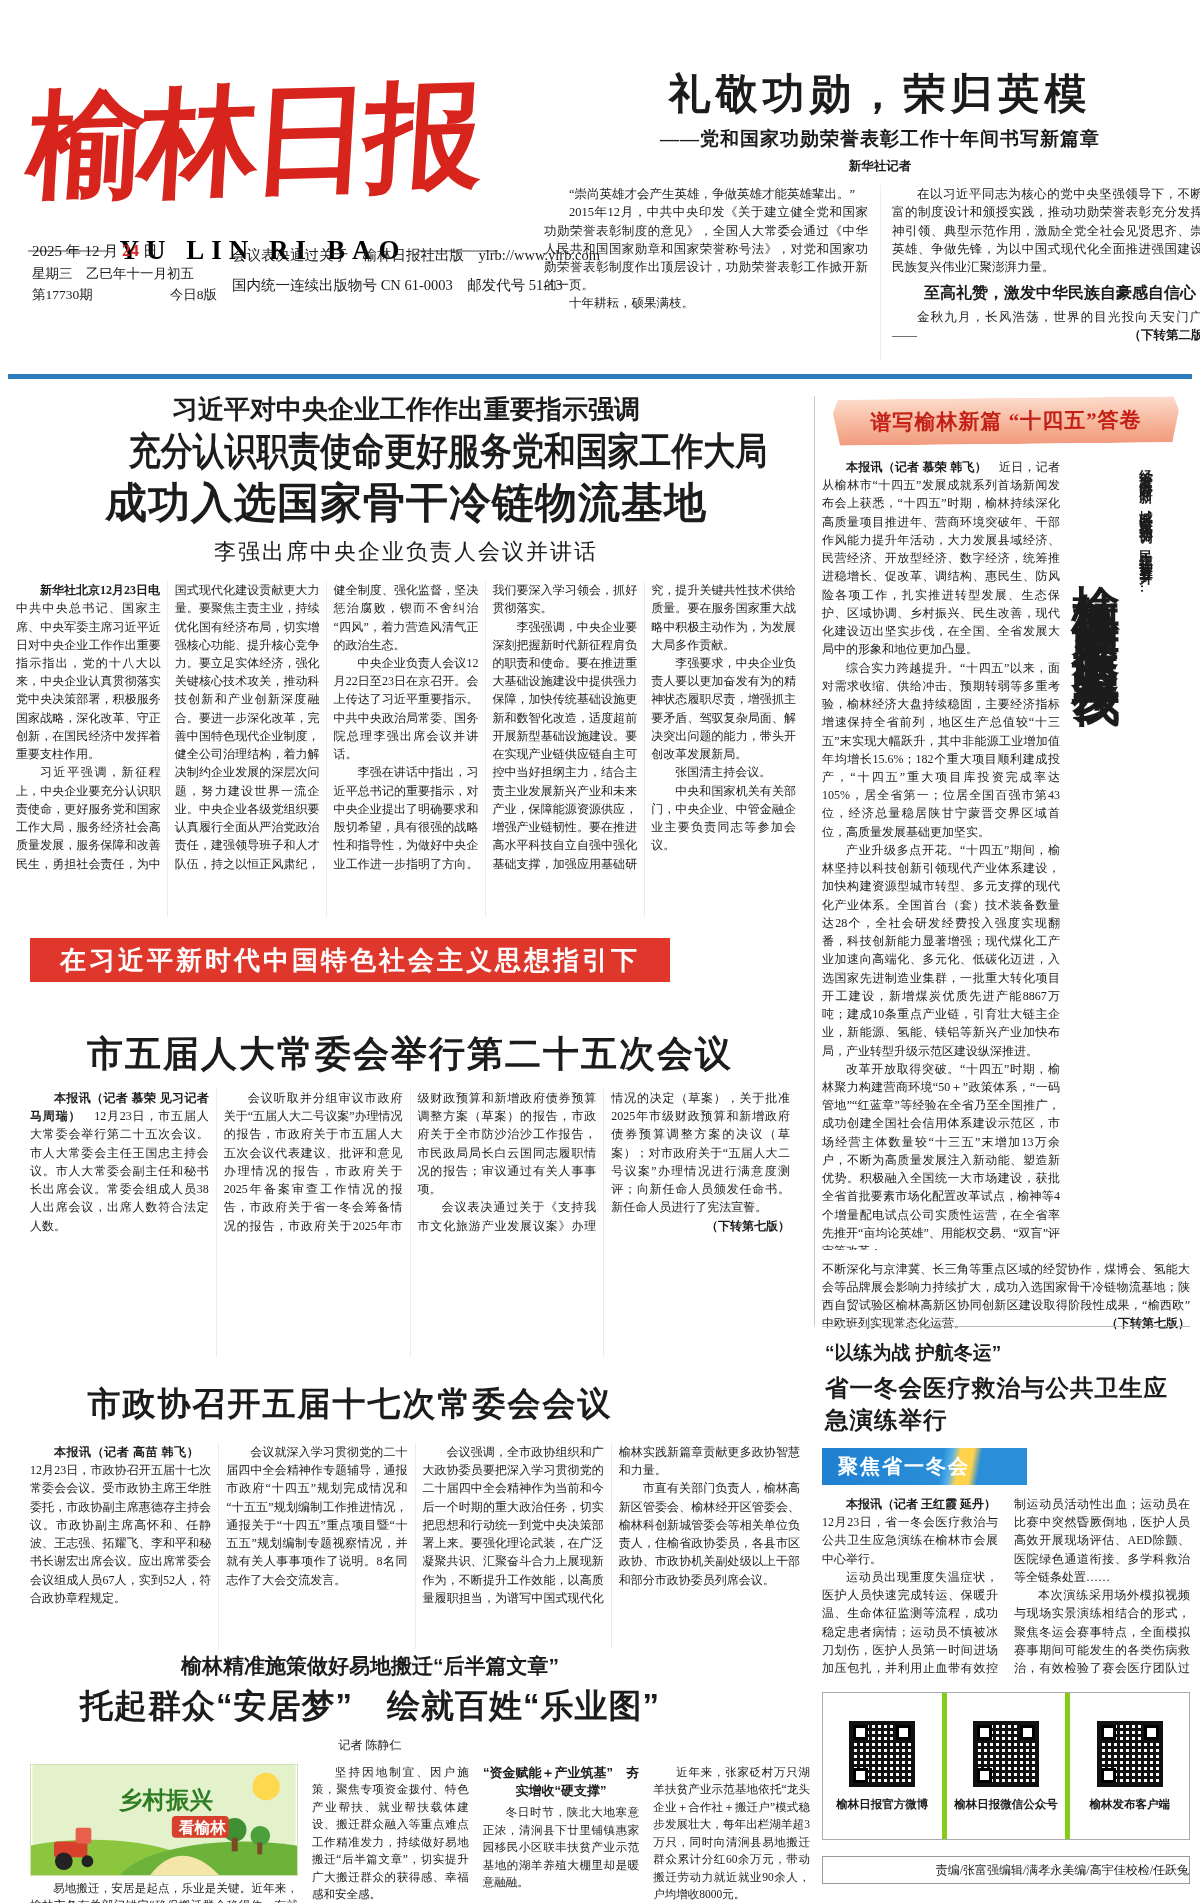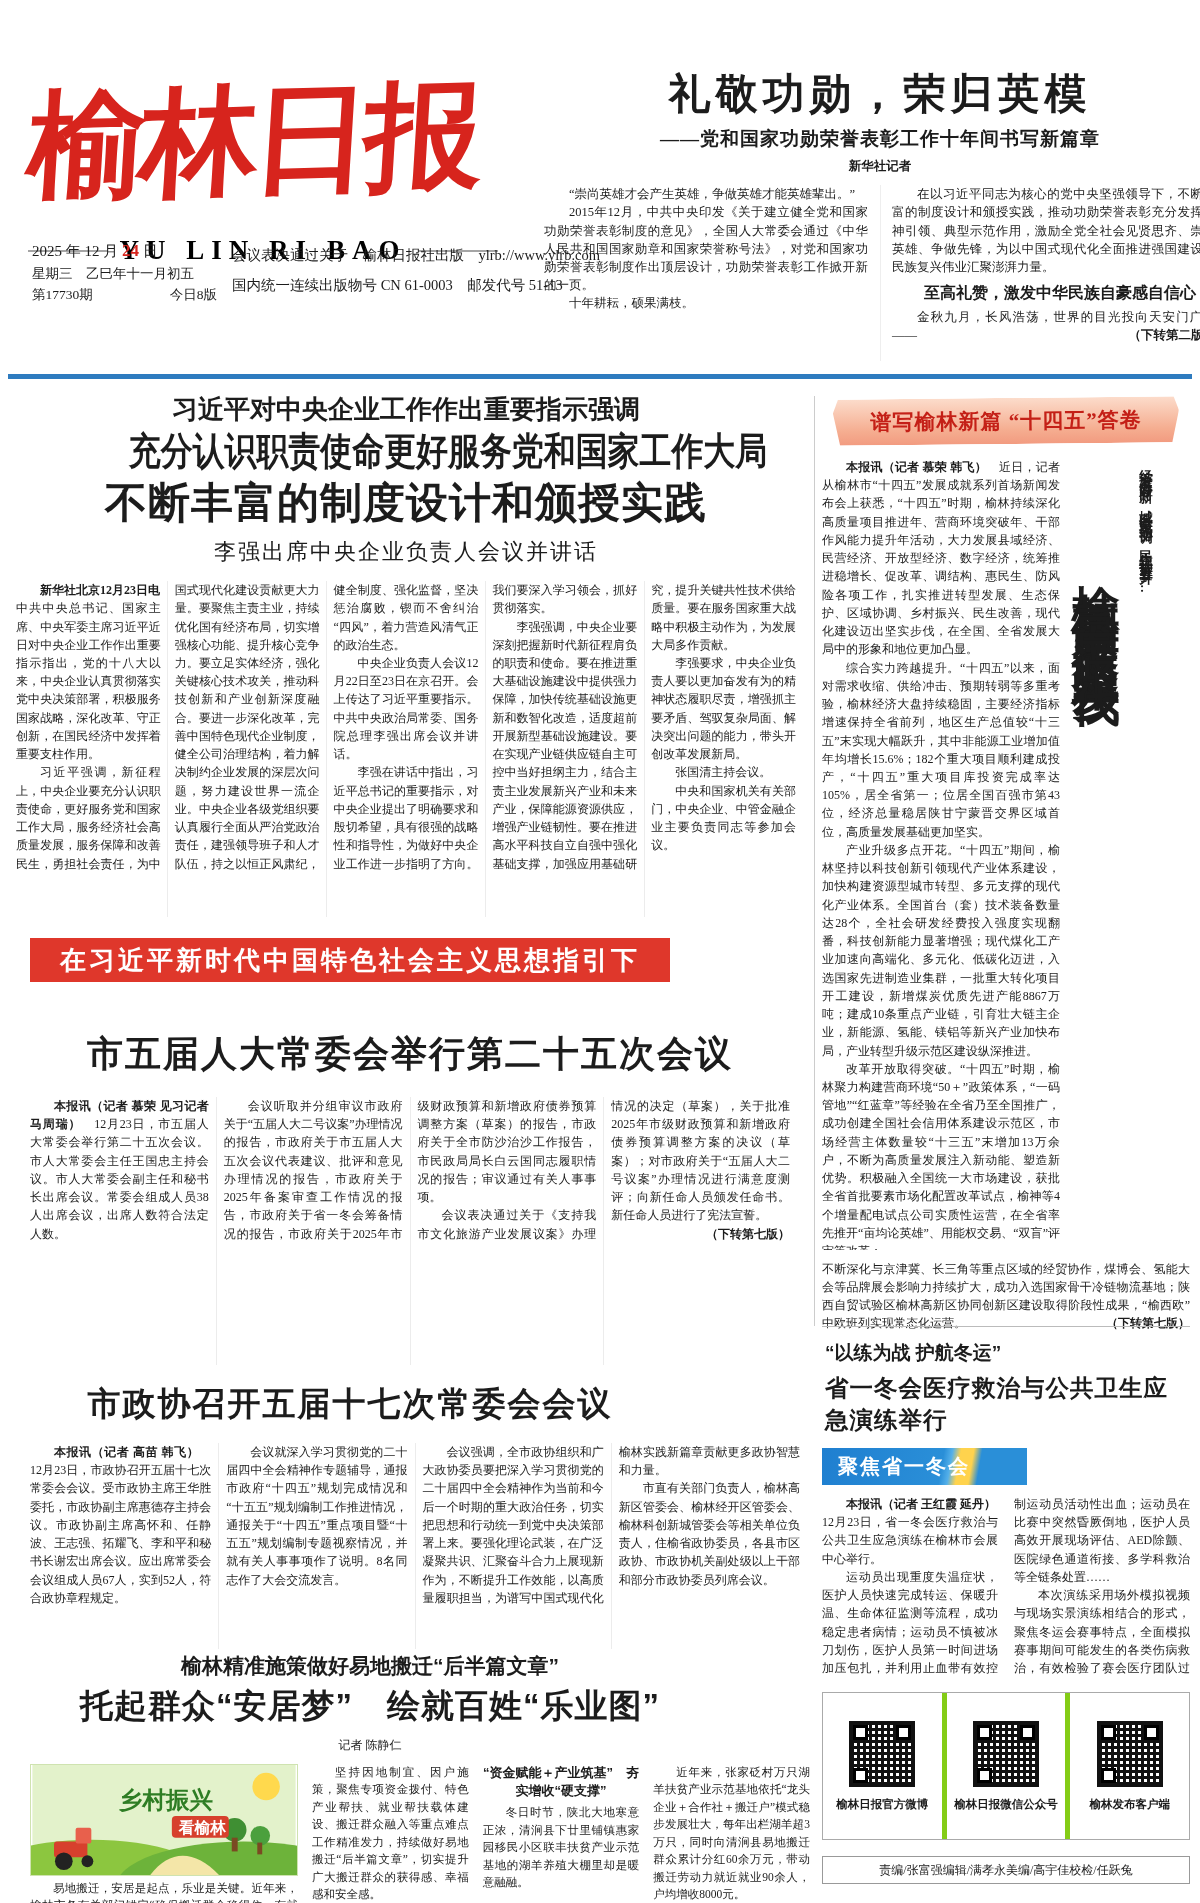--- a/index.html
+++ b/index.html
@@ -76,21 +76,21 @@
 
   
   .red-banner{position:absolute;left:30px;top:938px;width:640px;height:44px;background:var(--banner_red,#df372b);
               display:flex;align-items:center;justify-content:center}
   .red-banner span{color:#fff;font-size:26px;font-weight:bold;letter-spacing:3px;
                    font-family:"Liberation Sans","DejaVu Sans",sans-serif}
 
   
   .npc{position:absolute;left:30px;top:1030px;width:760px}
   .npc h2{font-size:36px;font-weight:900;text-align:center;letter-spacing:2px;font-family:"DejaVu Serif","Liberation Serif",serif}
-  .npc-body{margin-top:18px;height:268px;overflow:hidden;columns:4;column-gap:15px;column-rule:1px solid #ececec;font-size:12px}
+  .npc-body{margin-top:10px;height:268px;overflow:hidden;columns:4;column-gap:15px;column-rule:1px solid #ececec;font-size:12px}
 
   
   .cppcc{position:absolute;left:30px;top:1382px;width:770px}
   .cppcc h2{font-size:33px;font-weight:900;text-align:center;width:640px;letter-spacing:2px;
             font-family:"DejaVu Serif","Liberation Serif",serif}
   .cppcc-body{margin-top:16px;height:206px;overflow:hidden;columns:4;column-gap:15px;column-rule:1px solid #ececec;font-size:12px}
 
   
   .relocation{position:absolute;left:30px;top:1652px;width:780px}
   .r-kicker{font-size:21px;font-weight:bold;text-align:center;width:680px;font-family:"Liberation Sans","DejaVu Sans",sans-serif}
@@ -109,21 +109,21 @@
   .qr-box{position:absolute;left:822px;top:1692px;width:368px;height:148px;border:1px solid #aaa;display:flex}
   .qr-cell{flex:1;display:flex;flex-direction:column;align-items:center;justify-content:center;padding:8px 4px}
   .qr-cell + .qr-cell{border-left:5px solid #84cc16}
   .qr{position:relative;width:66px;height:66px;border:2px solid #111;
       background:repeating-linear-gradient(0deg,#111 0 3px,transparent 3px 6px),
                  repeating-linear-gradient(90deg,#111 0 3px,#fff 3px 6px)}
   .qr i{position:absolute;width:15px;height:15px;border:3px solid #000;background:#fff}
   .qr i.tl{left:2px;top:2px}.qr i.tr{right:2px;top:2px}.qr i.bl{left:2px;bottom:2px}
   .qr-label{font-size:11.5px;margin-top:10px;font-weight:bold}
   .credits{position:absolute;left:822px;top:1856px;width:368px;height:28px;border:1px solid #999;
-           display:flex;justify-content:center;align-items:center;font-size:12px}
+           display:flex;justify-content:flex-end;align-items:center;font-size:12px}
 </style>
 </head>
 <body>
 
 <div id="page">
 
   <header class="masthead">
     <div class="m-title">榆林日报</div>
     <div class="pinyin">
       <span>YU LIN RI BAO</span>
@@ -164,21 +164,21 @@
       </p>
     </div>
   </section>
 
   <div class="blue-rule"></div>
 
   <section class="main-article">
     <div class="ma-head">
       <div class="ma-kicker sans">习近平对中央企业工作作出重要指示强调</div>
       <div class="ma-t1">充分认识职责使命更好服务党和国家工作大局</div>
-      <div class="ma-t2">不断丰富的制度设计和颁授实践</div>
+      <div class="ma-t2">成功入选国家骨干冷链物流基地</div>
       <div class="ma-sub">李强出席中央企业负责人会议并讲话</div>
     </div>
     <div class="ma-body">
       <p class="bp"><b class="lead">新华社北京12月23日电</b><span>　中共中央总书记、国家主席、中央军委主席习近平近日对中央企业工作作出重要指示指出，党的十八大以来，中央企业认真贯彻落实党中央决策部署，积极服务国家战略，深化改革、守正创新，在国民经济中发挥着重要支柱作用。</span></p>
       <p class="bp">习近平强调，新征程上，中央企业要充分认识职责使命，更好服务党和国家工作大局，服务经济社会高质量发展，服务保障和改善民生，勇担社会责任，为中国式现代化建设贡献更大力量。要聚焦主责主业，持续优化国有经济布局，切实增强核心功能、提升核心竞争力。要立足实体经济，强化关键核心技术攻关，推动科技创新和产业创新深度融合。要进一步深化改革，完善中国特色现代企业制度，健全公司治理结构，着力解决制约企业发展的深层次问题，努力建设世界一流企业。中央企业各级党组织要认真履行全面从严治党政治责任，建强领导班子和人才队伍，持之以恒正风肃纪，健全制度、强化监督，坚决惩治腐败，锲而不舍纠治“四风”，着力营造风清气正的政治生态。</p>
       <p class="bp">中央企业负责人会议12月22日至23日在京召开。会上传达了习近平重要指示。中共中央政治局常委、国务院总理李强出席会议并讲话。</p>
       <p class="bp">李强在讲话中指出，习近平总书记的重要指示，对中央企业提出了明确要求和殷切希望，具有很强的战略性和指导性，为做好中央企业工作进一步指明了方向。我们要深入学习领会，抓好贯彻落实。</p>
       <p class="bp">李强强调，中央企业要深刻把握新时代新征程肩负的职责和使命。要在推进重大基础设施建设中提供强力保障，加快传统基础设施更新和数智化改造，适度超前开展新型基础设施建设。要在实现产业链供应链自主可控中当好担纲主力，结合主责主业发展新兴产业和未来产业，保障能源资源供应，增强产业链韧性。要在推进高水平科技自立自强中强化基础支撑，加强应用基础研究，提升关键共性技术供给质量。要在服务国家重大战略中积极主动作为，为发展大局多作贡献。</p>
       <p class="bp">李强要求，中央企业负责人要以更加奋发有为的精神状态履职尽责，增强抓主要矛盾、驾驭复杂局面、解决突出问题的能力，带头开创改革发展新局。</p>
       <p class="bp">张国清主持会议。</p>

